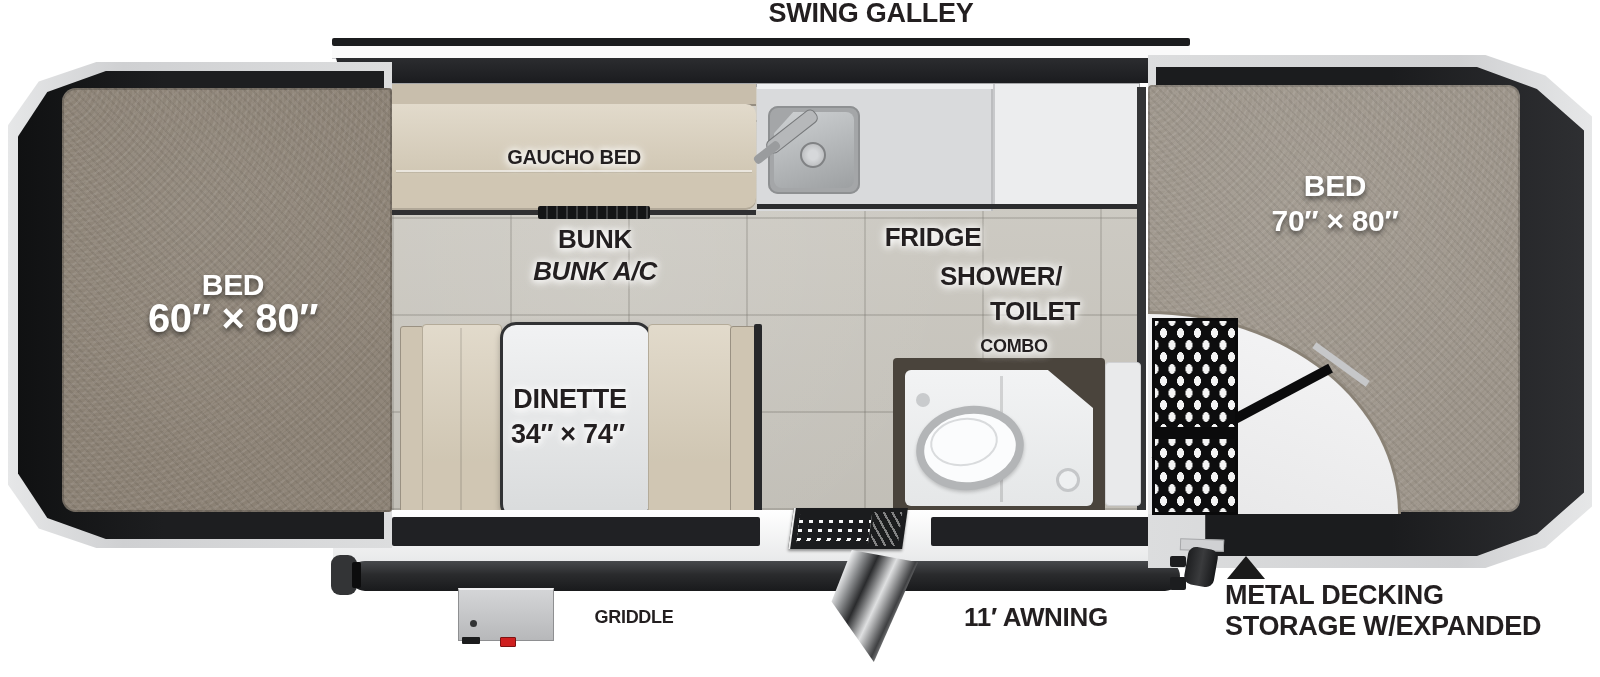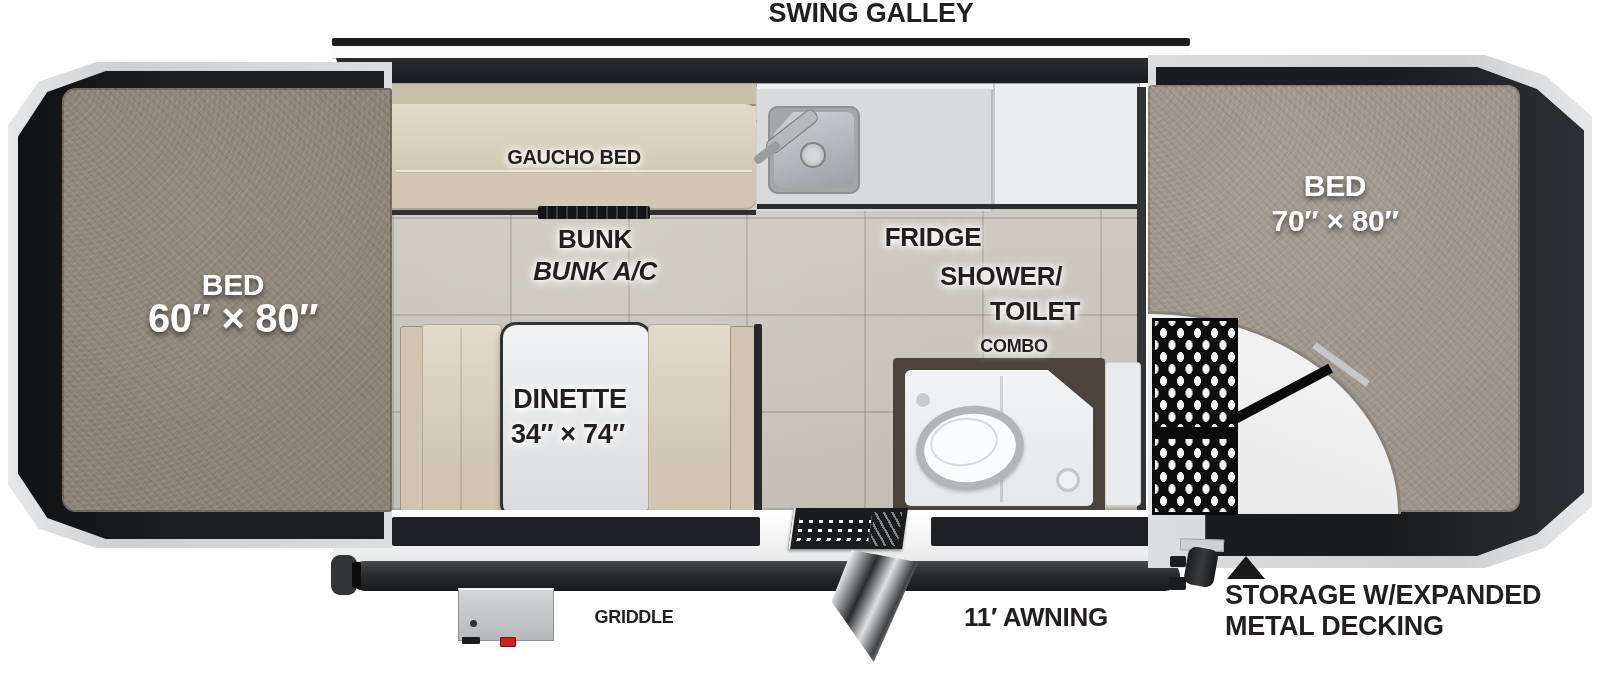--- a/index.html
+++ b/index.html
@@ -138,17 +138,17 @@
   <div class="lbl halo" style="left:1001px;top:276px;font-size:26px;">SHOWER/</div>
   <div class="lbl halo" style="left:999px;top:311px;font-size:26px;margin-left:36px;">TOILET</div>
   <div class="lbl halo" style="left:1001px;top:346px;font-size:18px;margin-left:13px;">COMBO</div>
   <div class="lbl halo" style="left:570px;top:399px;font-size:27px;">DINETTE</div>
   <div class="lbl halo" style="left:568px;top:434px;font-size:27px;">34″ × 74″</div>
 
   <div class="lbl" style="left:634px;top:617px;font-size:18px;">GRIDDLE</div>
   <div class="lbl" style="left:1036px;top:617px;font-size:26px;">11′ AWNING</div>
   <div class="abs" style="left:1227px;top:556px;width:0;height:0;border-left:19px solid transparent;border-right:19px solid transparent;border-bottom:23px solid #1a1a1a;"></div>
   <div class="abs" style="left:1225px;top:580px;font-size:27px;line-height:31px;color:#231f20;letter-spacing:-.3px;">
+    <div>METAL DECKING</div>
     <div>STORAGE W/EXPANDED</div>
-    <div>METAL DECKING</div>
   </div>
 
 </div>
 
 </body></html>

